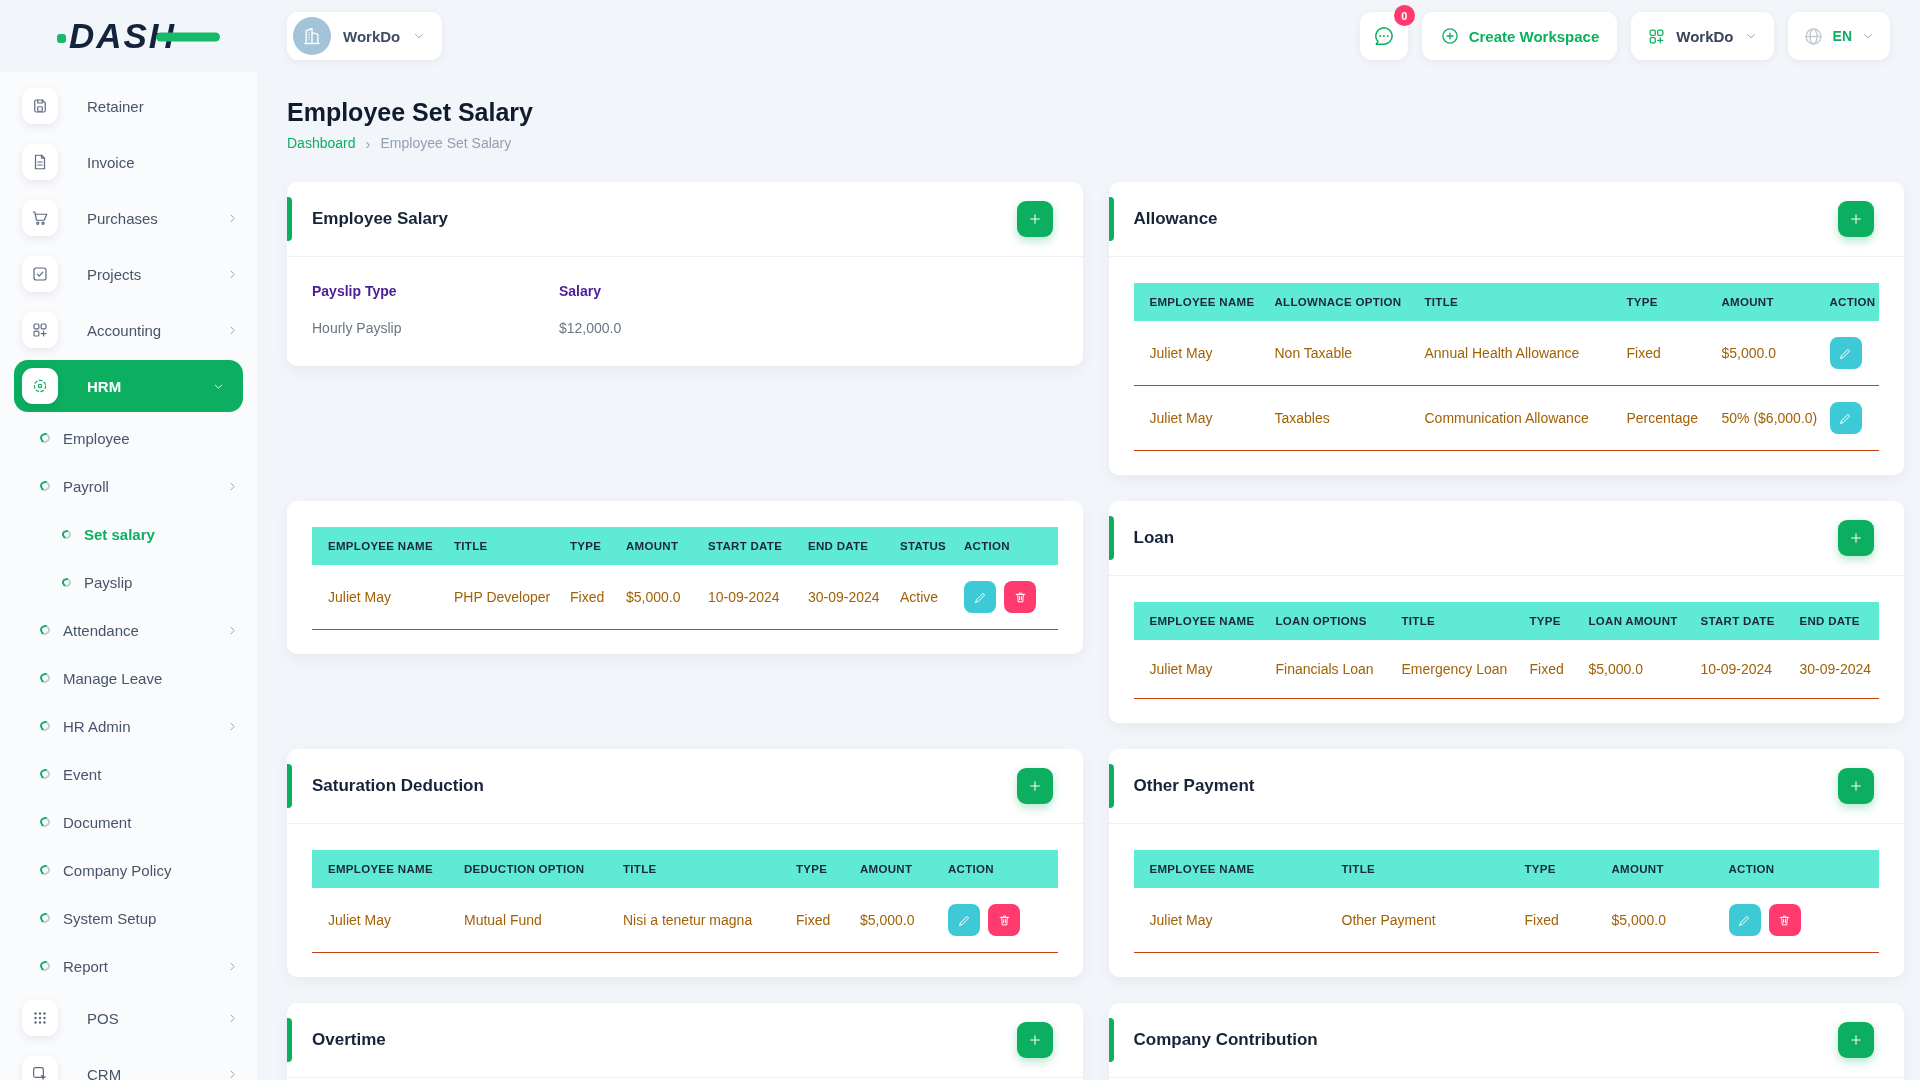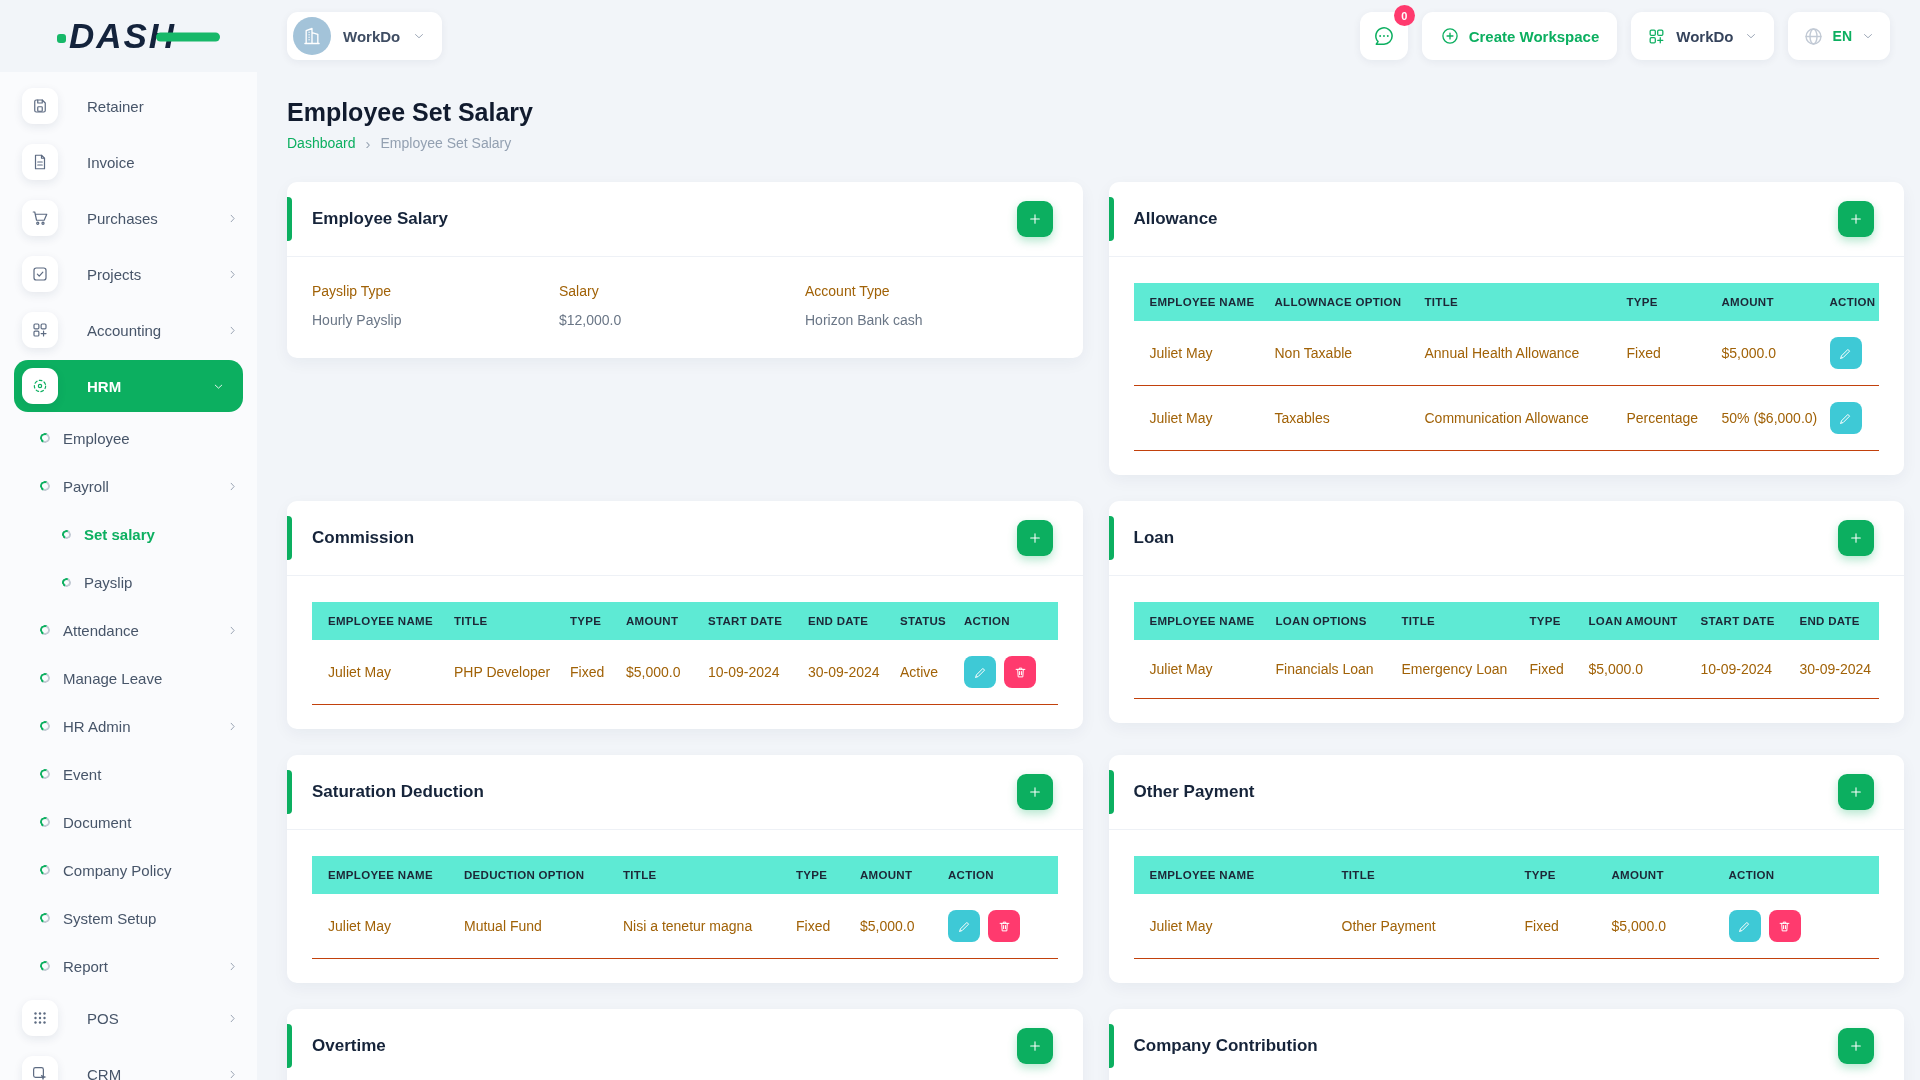--- a/index.html
+++ b/index.html
@@ -67,21 +67,21 @@
 
   .grid { display: grid; grid-template-columns: 1fr 1fr; gap: 26px; align-items: start; }
   .card { background: #fff; border-radius: 10px; box-shadow: 0 5px 16px rgba(22,40,70,.05); overflow: hidden; position: relative; }
   .card-header { display: flex; align-items: center; justify-content: space-between; padding: 19px 30px 19px 25px; border-bottom: 1px solid #eef1f6; position: relative; }
   .card-header::before { content: ""; position: absolute; left: 0; top: 15px; bottom: 15px; width: 5px; background: #0CAF60; border-radius: 0 4px 4px 0; }
   .card-title { font-size: 17px; font-weight: 700; color: #16243a; }
   .add-btn { width: 36px; height: 36px; border-radius: 9px; border: none; background: #0CAF60; color: #fff; display: flex; align-items: center; justify-content: center; cursor: pointer; box-shadow: 0 4px 10px rgba(12,175,96,.3); }
   .add-btn svg { width: 16px; height: 16px; }
 
   .salary-fields { display: grid; grid-template-columns: 247px 246px 1fr; padding: 26px 25px 30px; }
-  .field-label { font-size: 14px; font-weight: 400; color: #a16207; margin-bottom: 13px; }
+  .field-label { font-size: 14px; font-weight: 700; color: #4c1d95; margin-bottom: 21px; }
   .field-value { font-size: 14px; color: #6a7686; }
 
   .table-wrap { margin: 26px 25px 24px; overflow: hidden; }
   table.tbl { border-collapse: collapse; width: 100%; }
   table.tbl.fixed { table-layout: fixed; }
   .tbl thead th { background: #5eead4; font-size: 11.5px; font-weight: 700; color: #1d2737; text-align: left; padding: 13px 16px; letter-spacing: .3px; white-space: nowrap; }
   .tbl tbody td { font-size: 14px; color: #a16207; padding: 21px 16px; border-bottom: 1px solid #c2410c; white-space: nowrap; }
   .tbl tbody td.cell-actions { padding-top: 16px; padding-bottom: 16px; }
   .actions { display: flex; gap: 8px; }
   .action-btn { width: 32px; height: 32px; flex: 0 0 32px; border: none; border-radius: 8px; color: #fff; display: flex; align-items: center; justify-content: center; cursor: pointer; }
@@ -382,24 +382,20 @@
       </div>
       <div class="salary-fields">
         <div>
           <div class="field-label">Payslip Type</div>
           <div class="field-value">Hourly Payslip</div>
         </div>
         <div>
           <div class="field-label">Salary</div>
           <div class="field-value">$12,000.0</div>
         </div>
-        <div>
-          <div class="field-label">Account Type</div>
-          <div class="field-value">Horizon Bank cash</div>
-        </div>
       </div>
     </div>
 
     <div class="card">
       <div class="card-header">
         <span class="card-title">Allowance</span>
         <button class="add-btn">
             <span>
               <svg viewBox="0 0 24 24" fill="none" stroke="currentColor" stroke-width="1.6" stroke-linecap="round" stroke-linejoin="round">
                 <path d="M12 5.5v13M5.5 12h13"></path>
@@ -459,30 +455,20 @@
                     </button>
                   </div>
                 </td>
               </tr>
             </tbody>
           </table>
         </div>
     </div>
 
     <div class="card">
-      <div class="card-header">
-        <span class="card-title">Commission</span>
-        <button class="add-btn">
-            <span>
-              <svg viewBox="0 0 24 24" fill="none" stroke="currentColor" stroke-width="1.6" stroke-linecap="round" stroke-linejoin="round">
-                <path d="M12 5.5v13M5.5 12h13"></path>
-              </svg>
-            </span>
-          </button>
-      </div>
       <div class="table-wrap">
           <table class="tbl fixed">
             <colgroup>
               <col style="width: 126px;">
               <col style="width: 116px;">
               <col style="width: 56px;">
               <col style="width: 82px;">
               <col style="width: 100px;">
               <col style="width: 92px;">
               <col style="width: 64px;">

